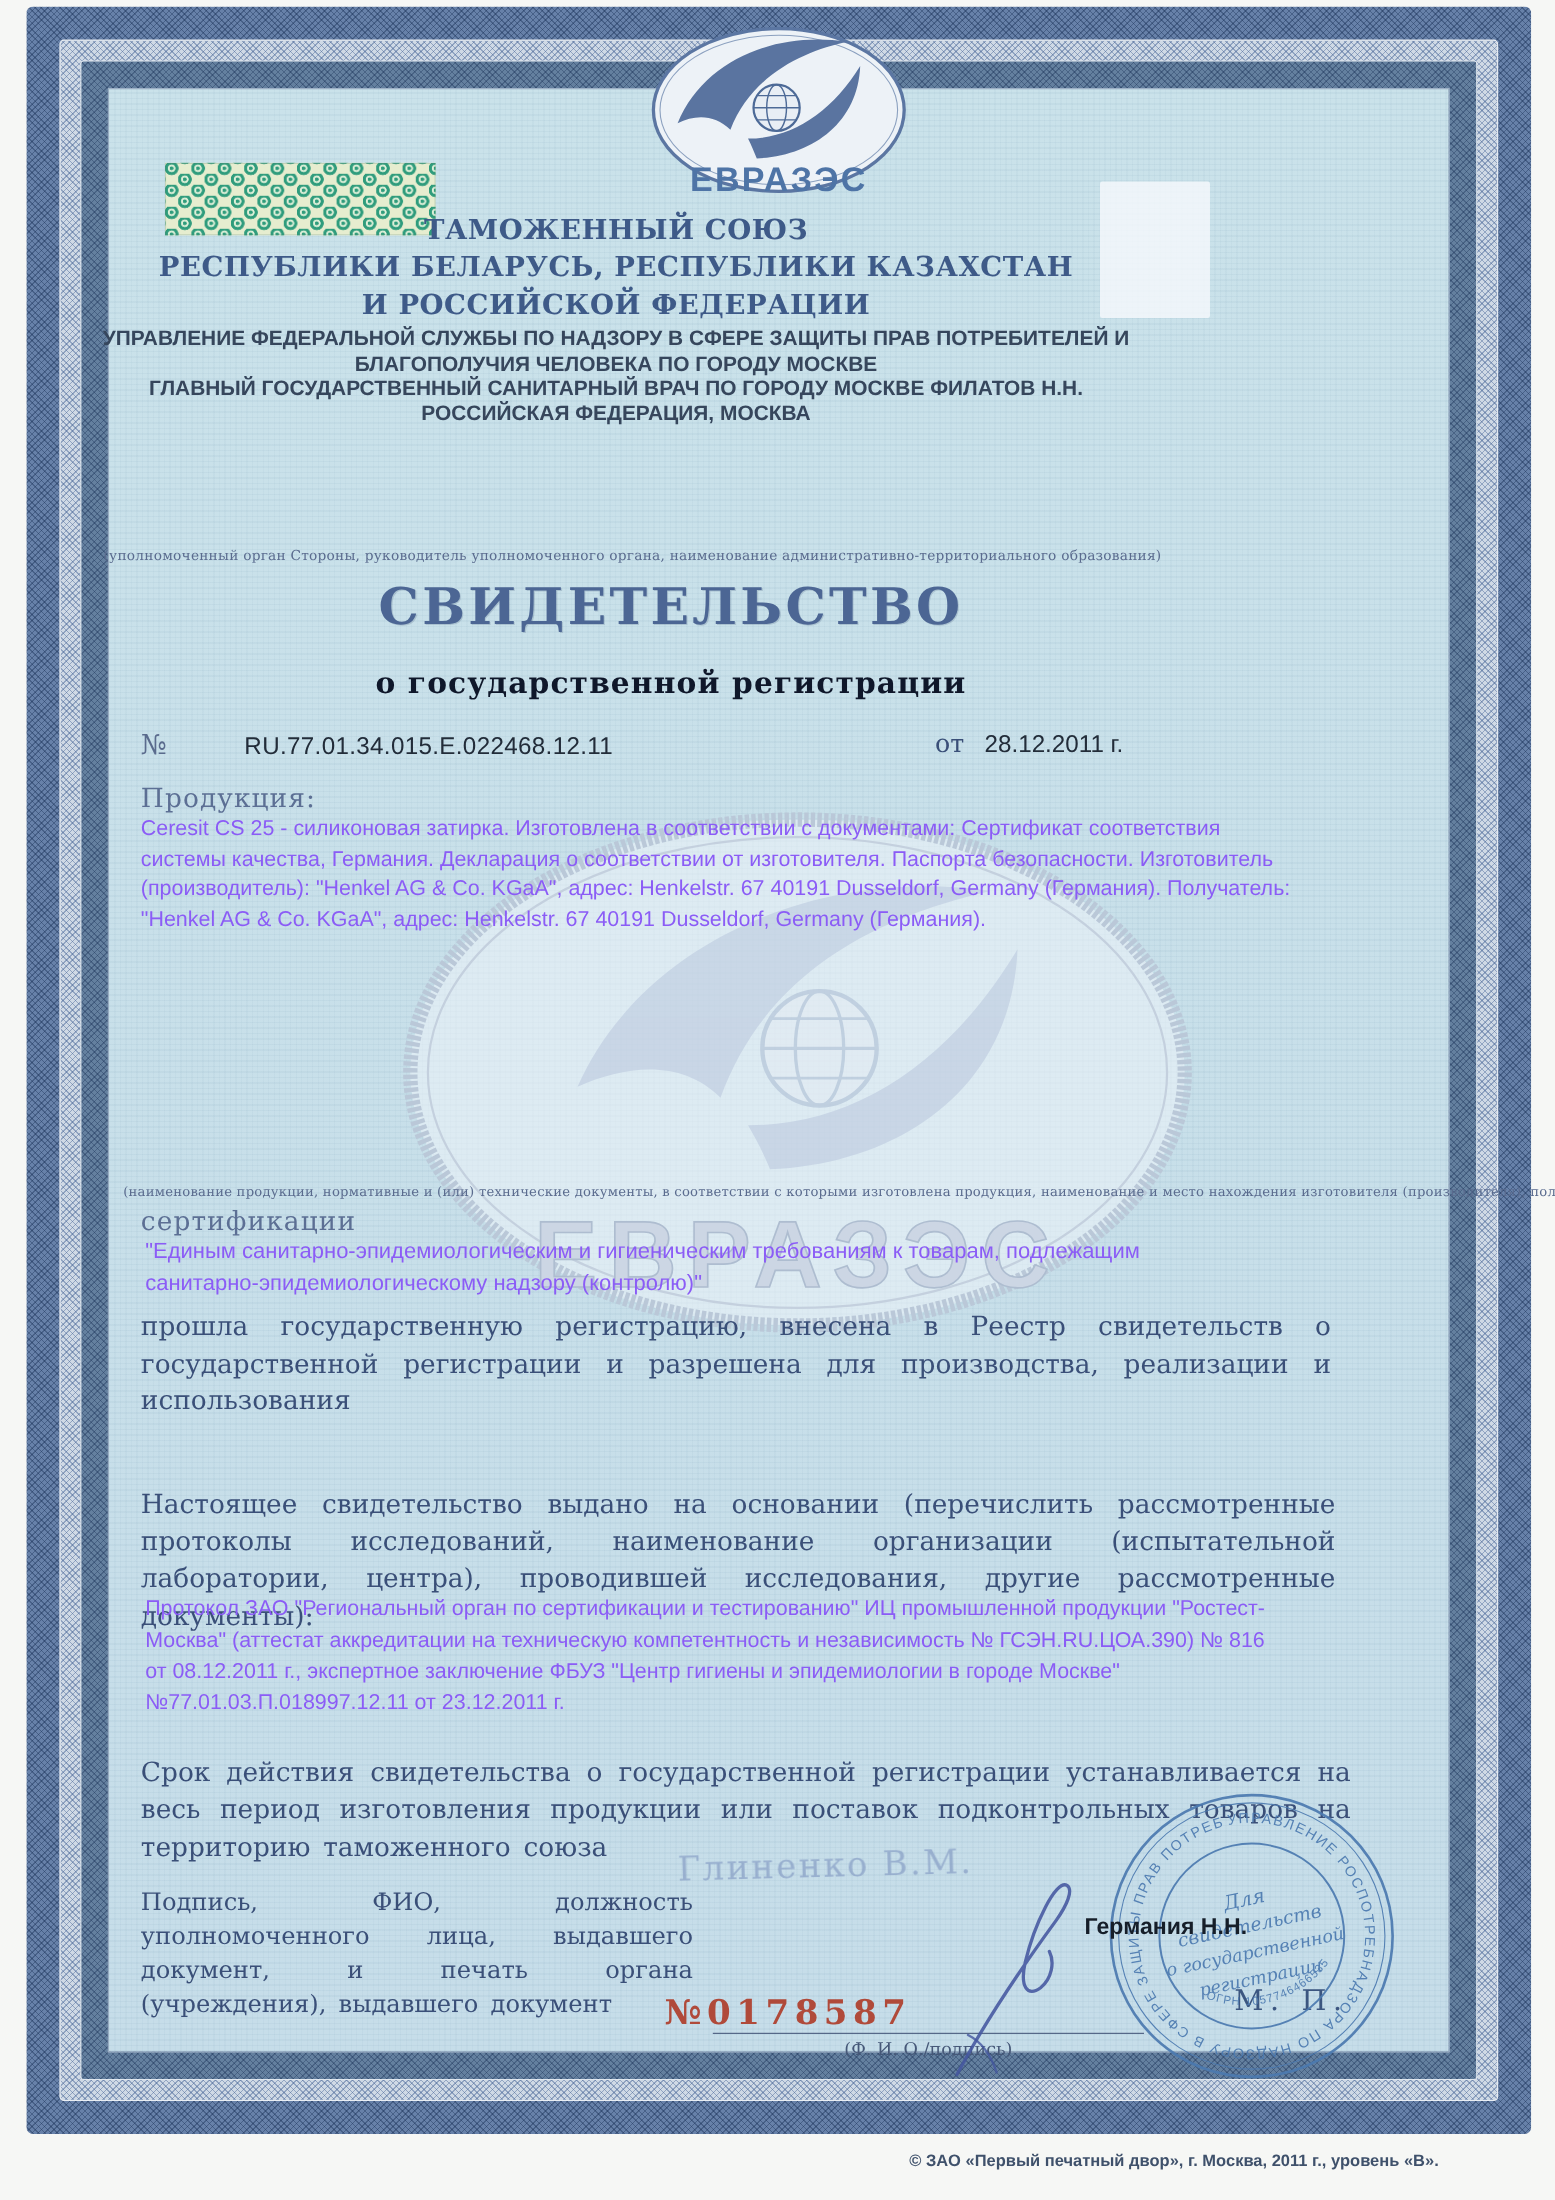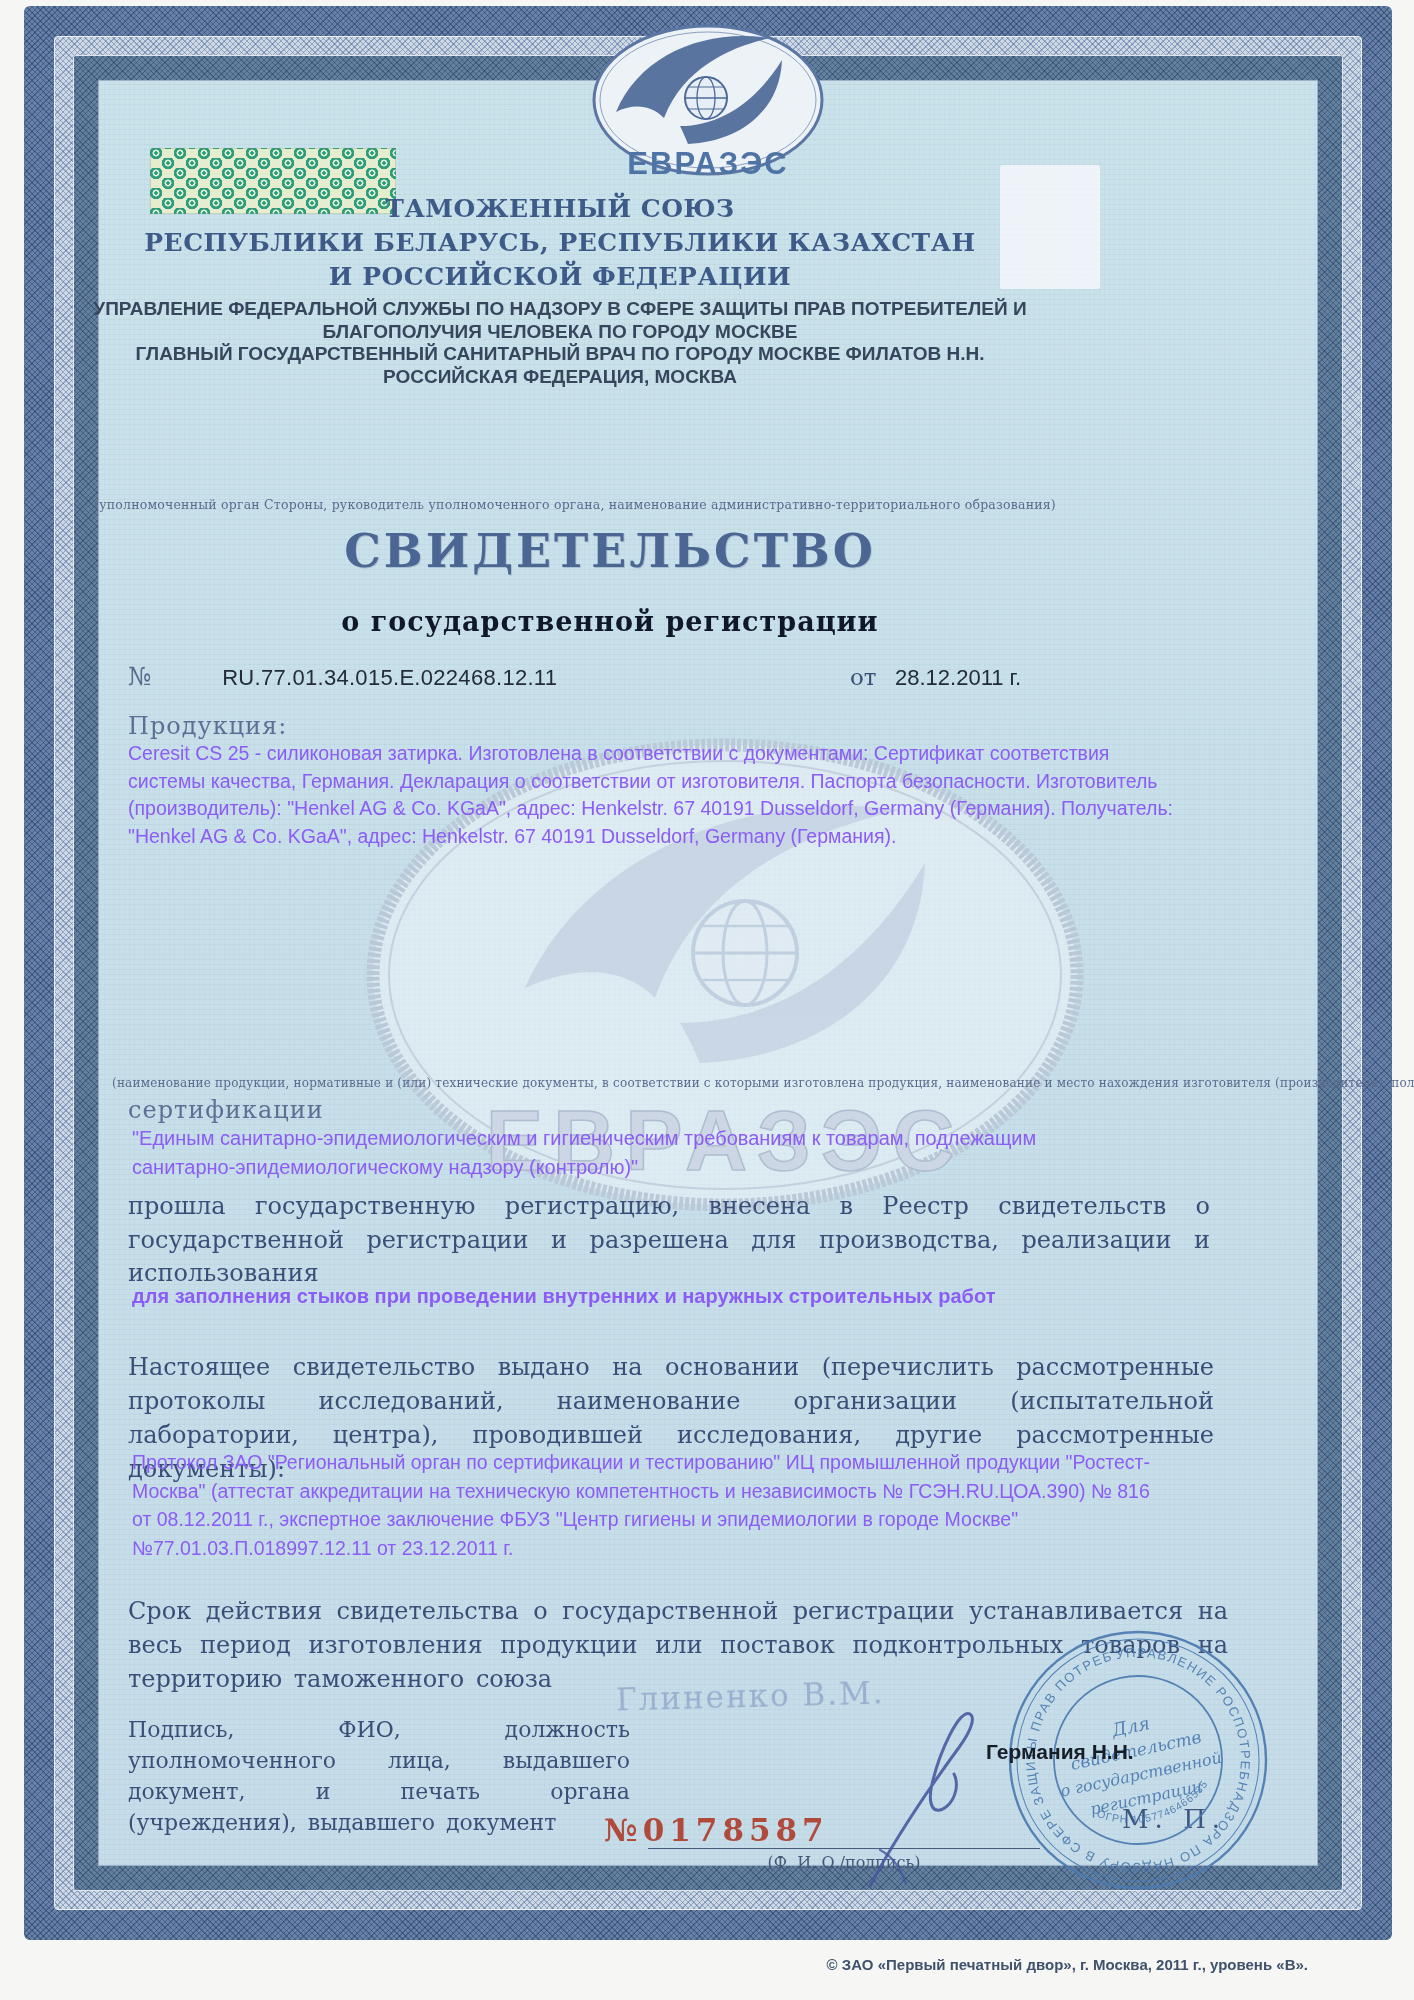--- a/index.html
+++ b/index.html
@@ -172,21 +172,20 @@
     </g>
     <text x="365" y="432" text-anchor="middle" font-family="Liberation Sans, sans-serif" font-size="86" font-weight="bold" letter-spacing="10" fill="#ccd6e4" stroke="#aebdd0" stroke-width="1.5">ЕВРАЗЭС</text>
   </svg>
 
   <div class="caption ser" style="position:absolute;left:112px;top:1076px;white-space:nowrap;z-index:3;font-size:12px;">(наименование продукции, нормативные и (или) технические документы, в соответствии с которыми изготовлена продукция, наименование и место нахождения изготовителя (производителя), получателя)</div>
 
   <div class="sec-label ser" style="left:128px;top:1096px;">сертификации</div>
   <div class="fill-sans" style="left:132px;top:1124px;width:992px;font-size:20px;line-height:29px;">"Единым санитарно-эпидемиологическим и гигиеническим требованиям к товарам, подлежащим санитарно-эпидемиологическому надзору (контролю)"</div>
 
   <div class="tpl ser" style="left:128px;top:1190px;width:1082px;">прошла государственную регистрацию, внесена в Реестр свидетельств о государственной регистрации и разрешена для производства, реализации и использования</div>
-  <div class="fill-sans" style="left:132px;top:1283px;width:1060px;font-size:20px;font-weight:bold;">для заполнения стыков при проведении внутренних и наружных строительных работ</div>
 
   <div class="tpl ser" style="left:128px;top:1350px;width:1086px;word-spacing:5px;line-height:34px;">Настоящее свидетельство выдано на основании (перечислить рассмотренные протоколы исследований, наименование организации (испытательной лаборатории, центра), проводившей исследования, другие рассмотренные документы):</div>
   <div class="fill-sans" style="left:132px;top:1448px;width:1040px;line-height:28.5px;">Протокол ЗАО "Региональный орган по сертификации и тестированию" ИЦ промышленной продукции "Ростест-Москва" (аттестат аккредитации на техническую компетентность и независимость № ГСЭН.RU.ЦОА.390) № 816 от 08.12.2011 г., экспертное заключение ФБУЗ "Центр гигиены и эпидемиологии в городе Москве" №77.01.03.П.018997.12.11 от 23.12.2011 г.</div>
 
   <div class="tpl ser" style="left:128px;top:1594px;width:1100px;word-spacing:4px;line-height:34px;">Срок действия свидетельства о государственной регистрации устанавливается на весь период изготовления продукции или поставок подконтрольных товаров на территорию таможенного союза</div>
 
   <div class="tpl ser" style="left:128px;top:1714px;width:502px;font-size:22px;line-height:31px;word-spacing:4px;">Подпись, ФИО, должность уполномоченного лица, выдавшего документ, и печать органа (учреждения), выдавшего документ</div>
 
   <div class="ghost-name ser">Глиненко В.М.</div>
 

